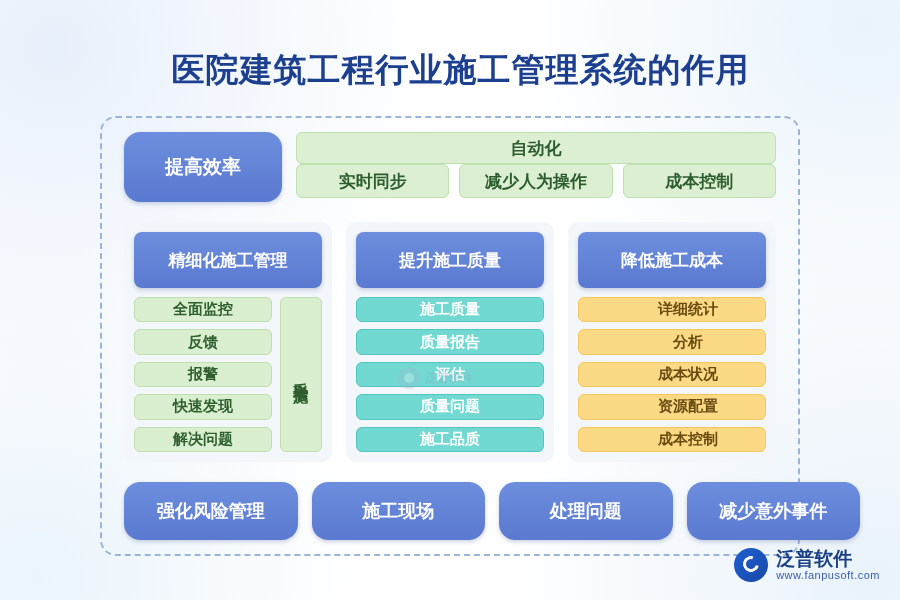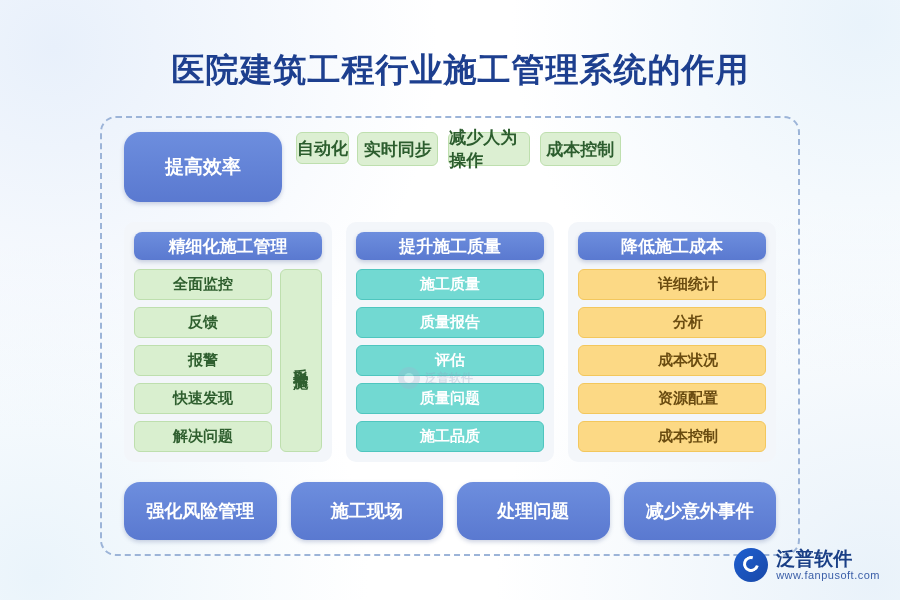--- a/index.html
+++ b/index.html
@@ -68,22 +68,21 @@
     box-shadow: 0 2px 4px rgba(60,80,140,0.25);
   }
   .row1-left {
     width: 158px;
     height: 70px;
     font-size: 19px;
   }
   .row1-right {
     flex: 1;
     display: flex;
-    flex-direction: row;
-    gap: 8px;
+    flex-direction: column;
   }
   .green-bar {
     background: #dcefd2;
     color: #2c5d2e;
     border: 1px solid #bedfae;
     border-radius: 6px;
     height: 30px;
     display: flex;
     align-items: center;
     justify-content: center;
@@ -114,21 +113,21 @@
     flex: 1;
     background: #f3f6fa;
     border-radius: 10px;
     padding: 10px;
     box-sizing: border-box;
     display: flex;
     flex-direction: column;
     gap: 9px;
   }
   .col-head {
-    height: 28px;
+    height: 56px;
     font-size: 17px;
     border-radius: 8px;
   }
   .col-body {
     display: flex;
     gap: 8px;
     flex: 1;
   }
   .col-items {
     flex: 1;
@@ -176,21 +175,21 @@
     text-orientation: upright;
     letter-spacing: 2px;
     line-height: 1.15;
   }
 
   
   .row3 {
     position: absolute;
     left: 124px;
     top: 482px;
-    width: 652px;
+    width: 736px;
     height: 58px;
     display: flex;
     gap: 14px;
   }
   .row3 .blue-box {
     flex: 1;
     font-size: 18px;
   }
 
   

